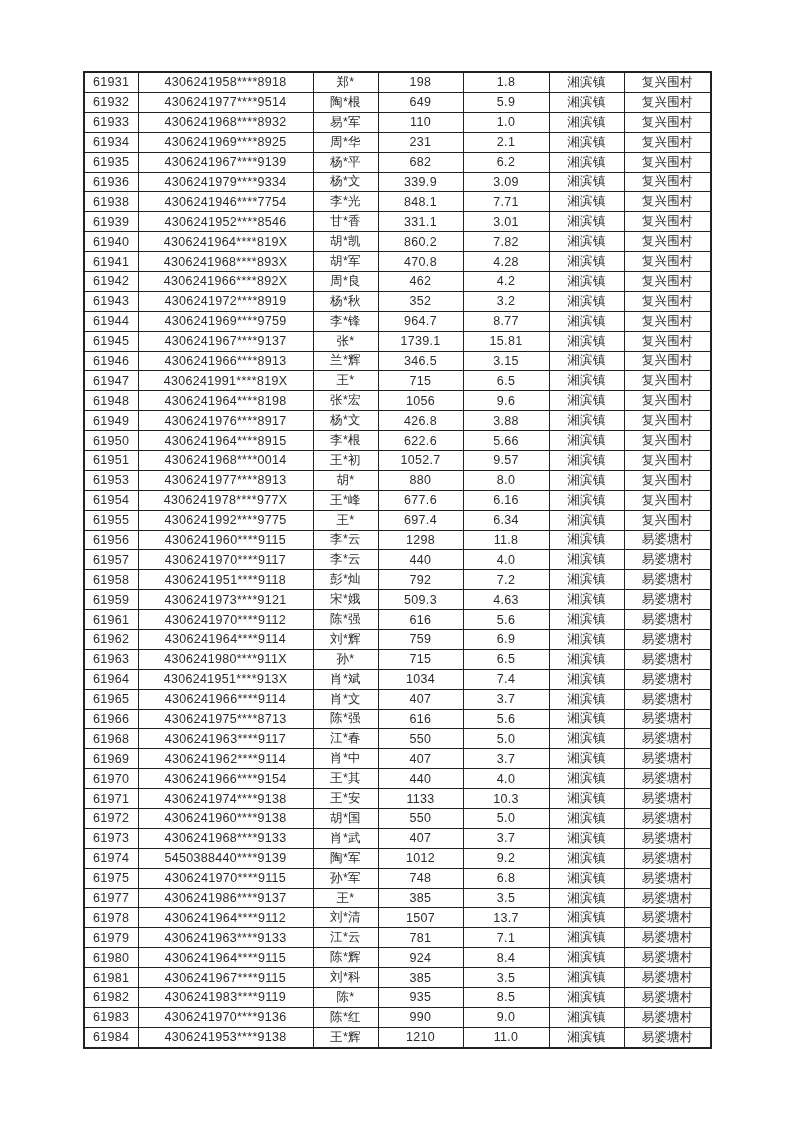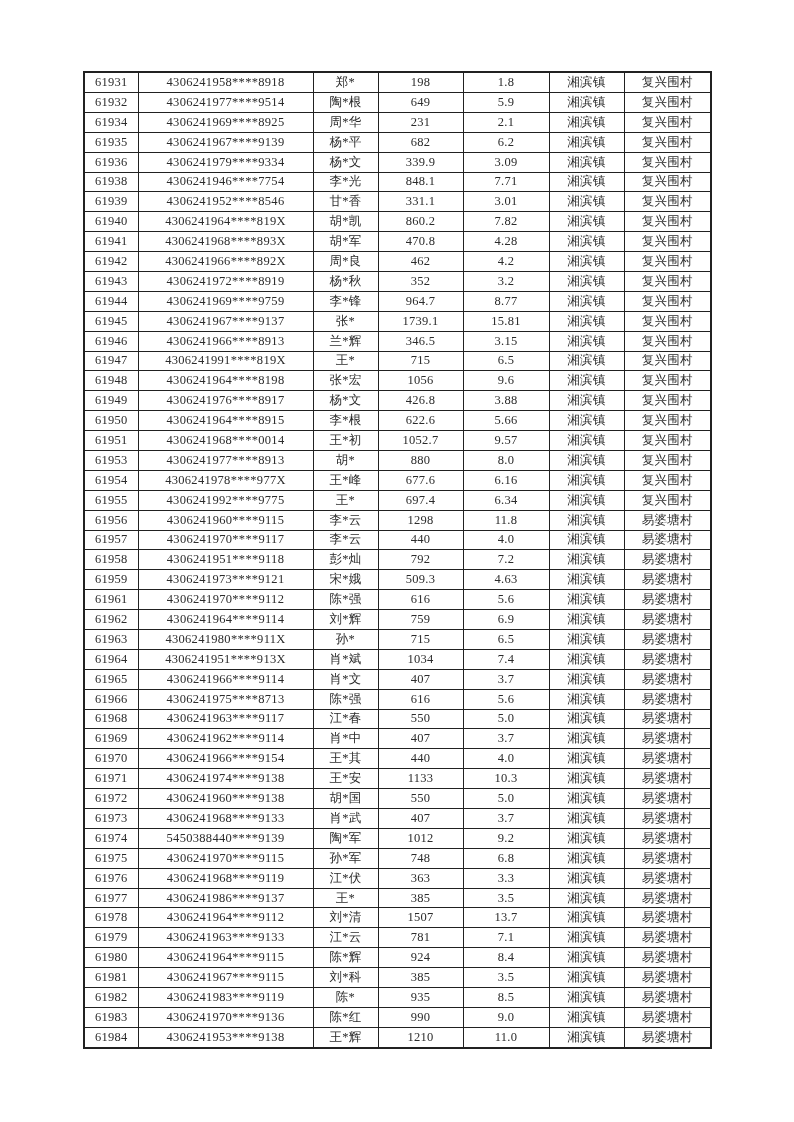--- a/index.html
+++ b/index.html
@@ -6,21 +6,21 @@
     margin: 0;
     padding: 0;
     background: #ffffff;
   }
   .page {
     position: relative;
     width: 794px;
     height: 1122px;
     background: #ffffff;
     overflow: hidden;
-    font-family: Liberation Serif, serif;
+    font-family: Liberation Sans, sans-serif;
   }
   table.records {
     position: absolute;
     left: 83px;
     top: 71px;
     width: 627px;
     height: 978px;
     border-collapse: collapse;
     table-layout: fixed;
     border: 2px solid #212121;
@@ -71,20 +71,29 @@
         <tr>
           <td>61932</td>
           <td>4306241977****9514</td>
           <td>陶*根</td>
           <td>649</td>
           <td>5.9</td>
           <td>湘滨镇</td>
           <td>复兴围村</td>
         </tr>
         <tr>
+          <td>61933</td>
+          <td>4306241968****8932</td>
+          <td>易*军</td>
+          <td>110</td>
+          <td>1.0</td>
+          <td>湘滨镇</td>
+          <td>复兴围村</td>
+        </tr>
+        <tr>
           <td>61934</td>
           <td>4306241969****8925</td>
           <td>周*华</td>
           <td>231</td>
           <td>2.1</td>
           <td>湘滨镇</td>
           <td>复兴围村</td>
         </tr>
         <tr>
           <td>61935</td>
@@ -413,29 +422,20 @@
         <tr>
           <td>61975</td>
           <td>4306241970****9115</td>
           <td>孙*军</td>
           <td>748</td>
           <td>6.8</td>
           <td>湘滨镇</td>
           <td>易婆塘村</td>
         </tr>
         <tr>
-          <td>61976</td>
-          <td>4306241968****9119</td>
-          <td>江*伏</td>
-          <td>363</td>
-          <td>3.3</td>
-          <td>湘滨镇</td>
-          <td>易婆塘村</td>
-        </tr>
-        <tr>
           <td>61977</td>
           <td>4306241986****9137</td>
           <td>王*</td>
           <td>385</td>
           <td>3.5</td>
           <td>湘滨镇</td>
           <td>易婆塘村</td>
         </tr>
         <tr>
           <td>61978</td>

